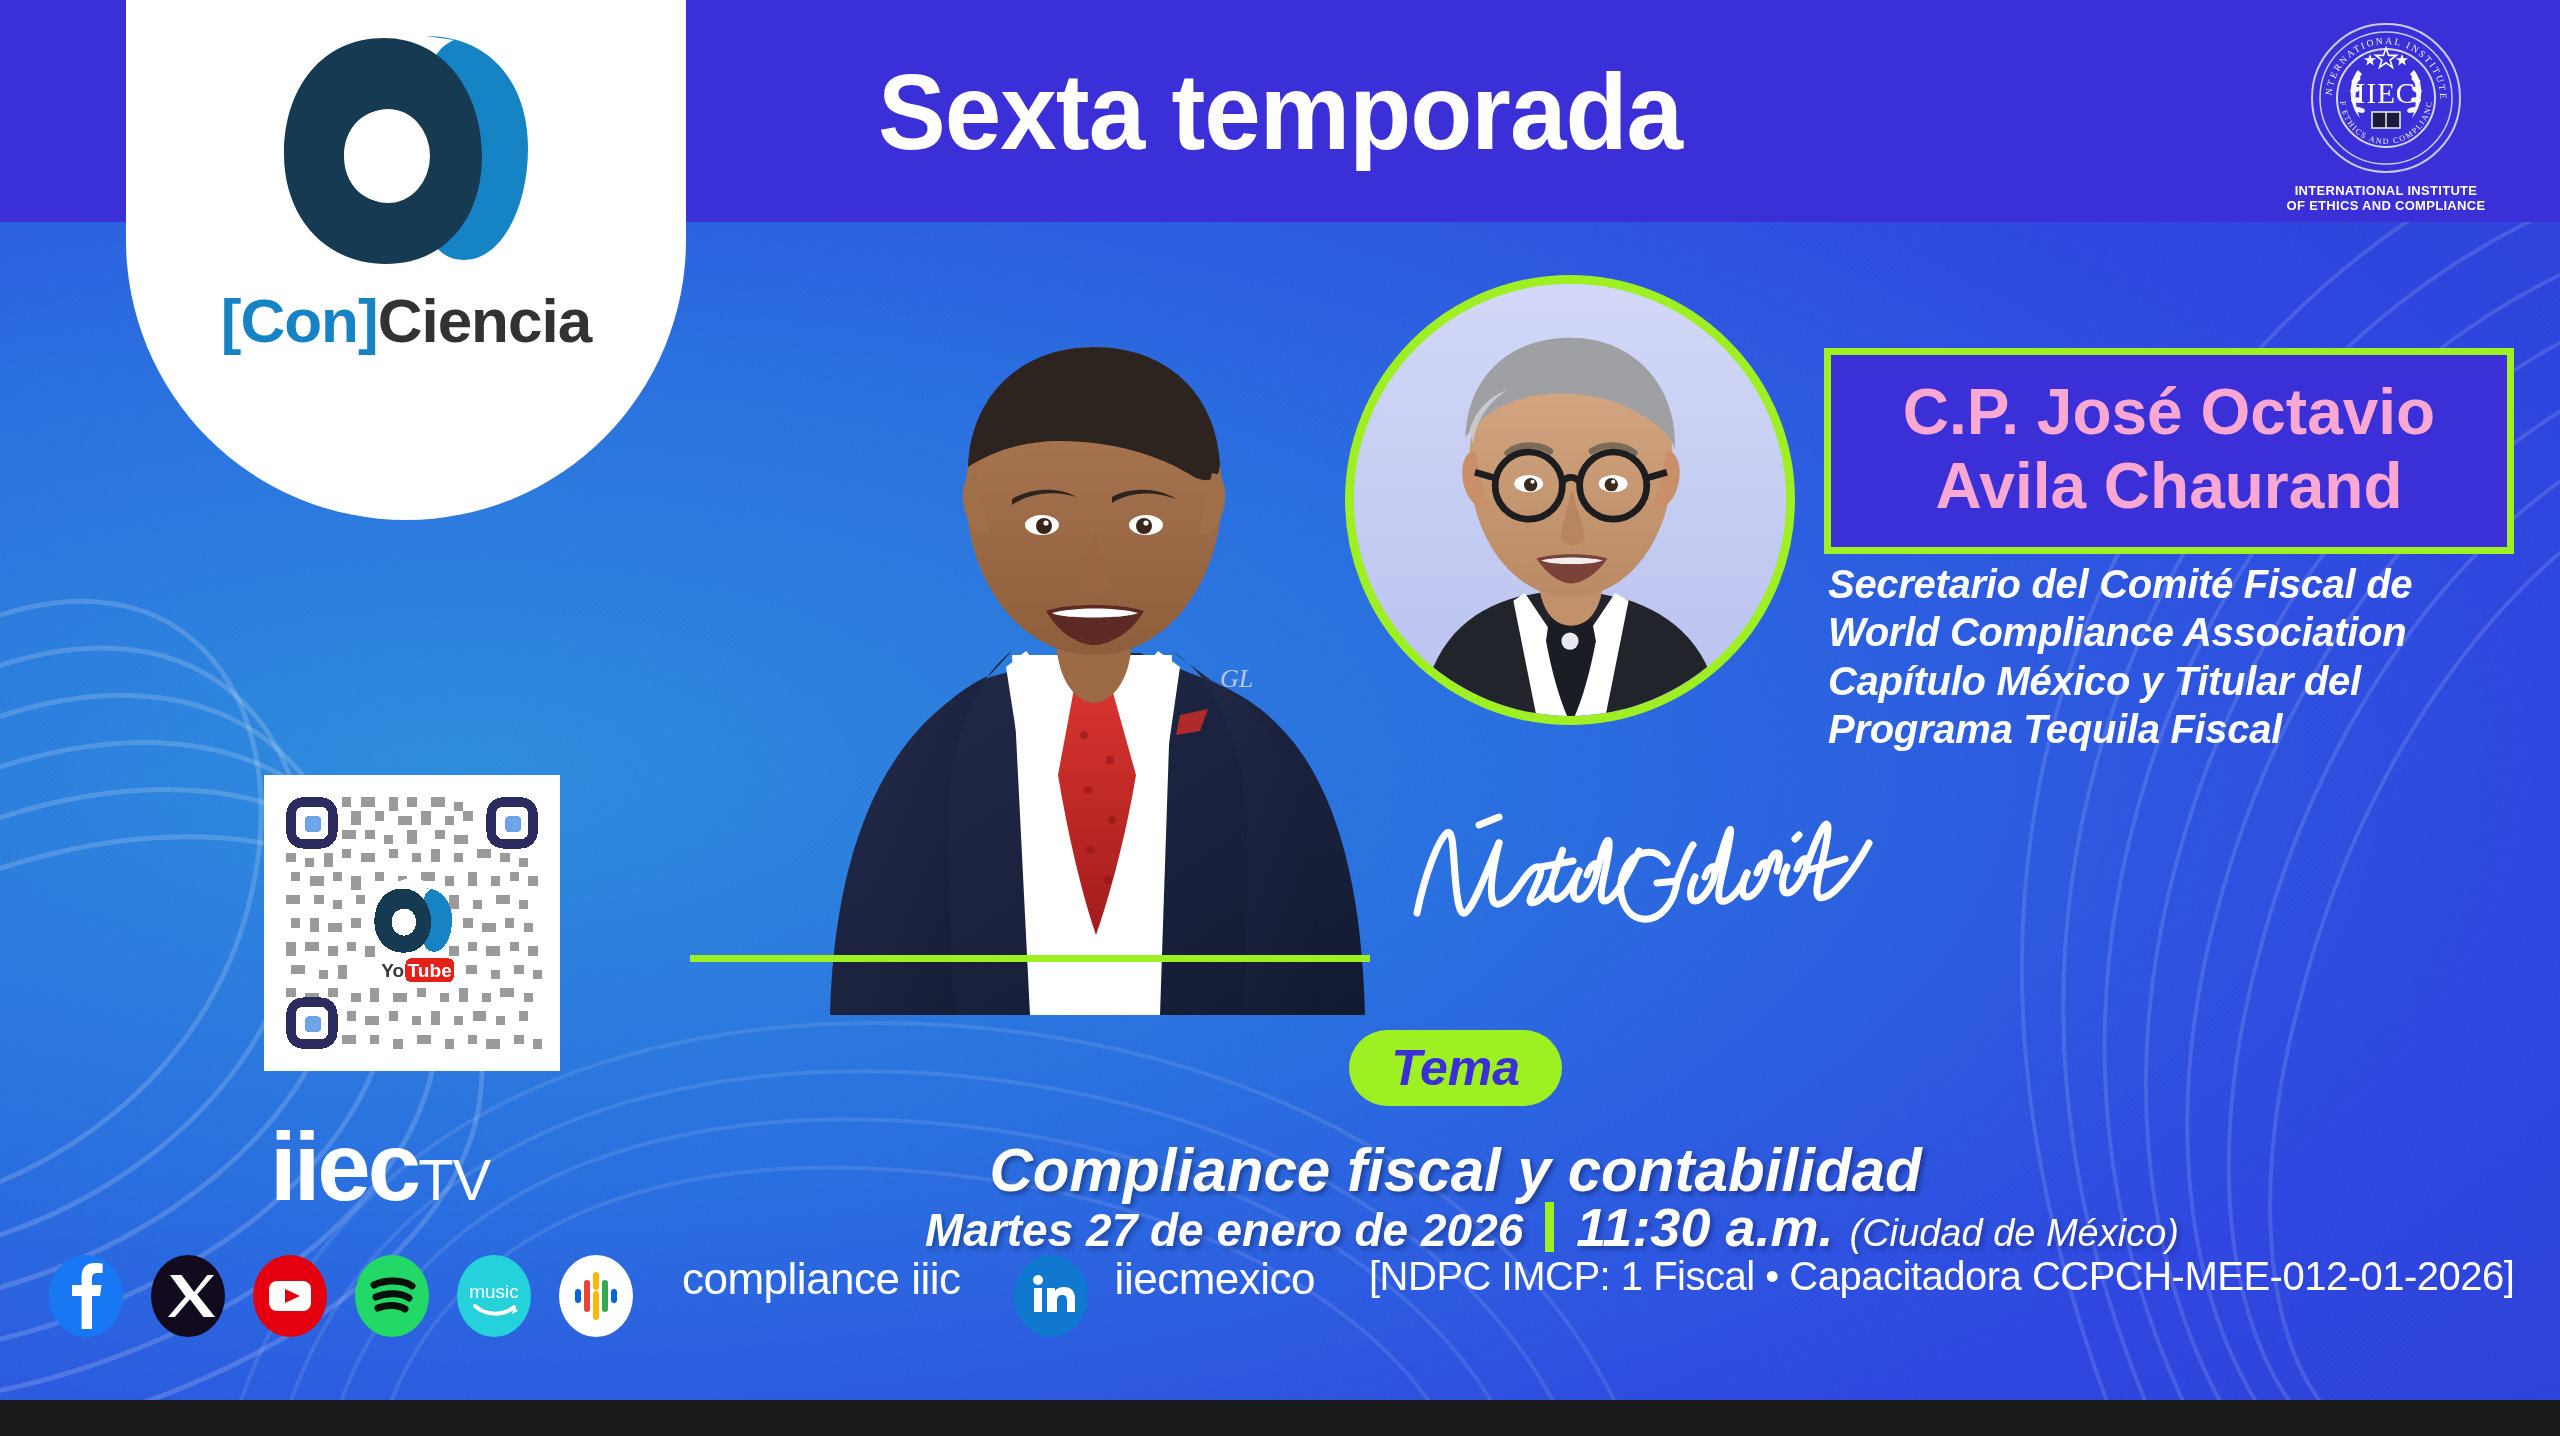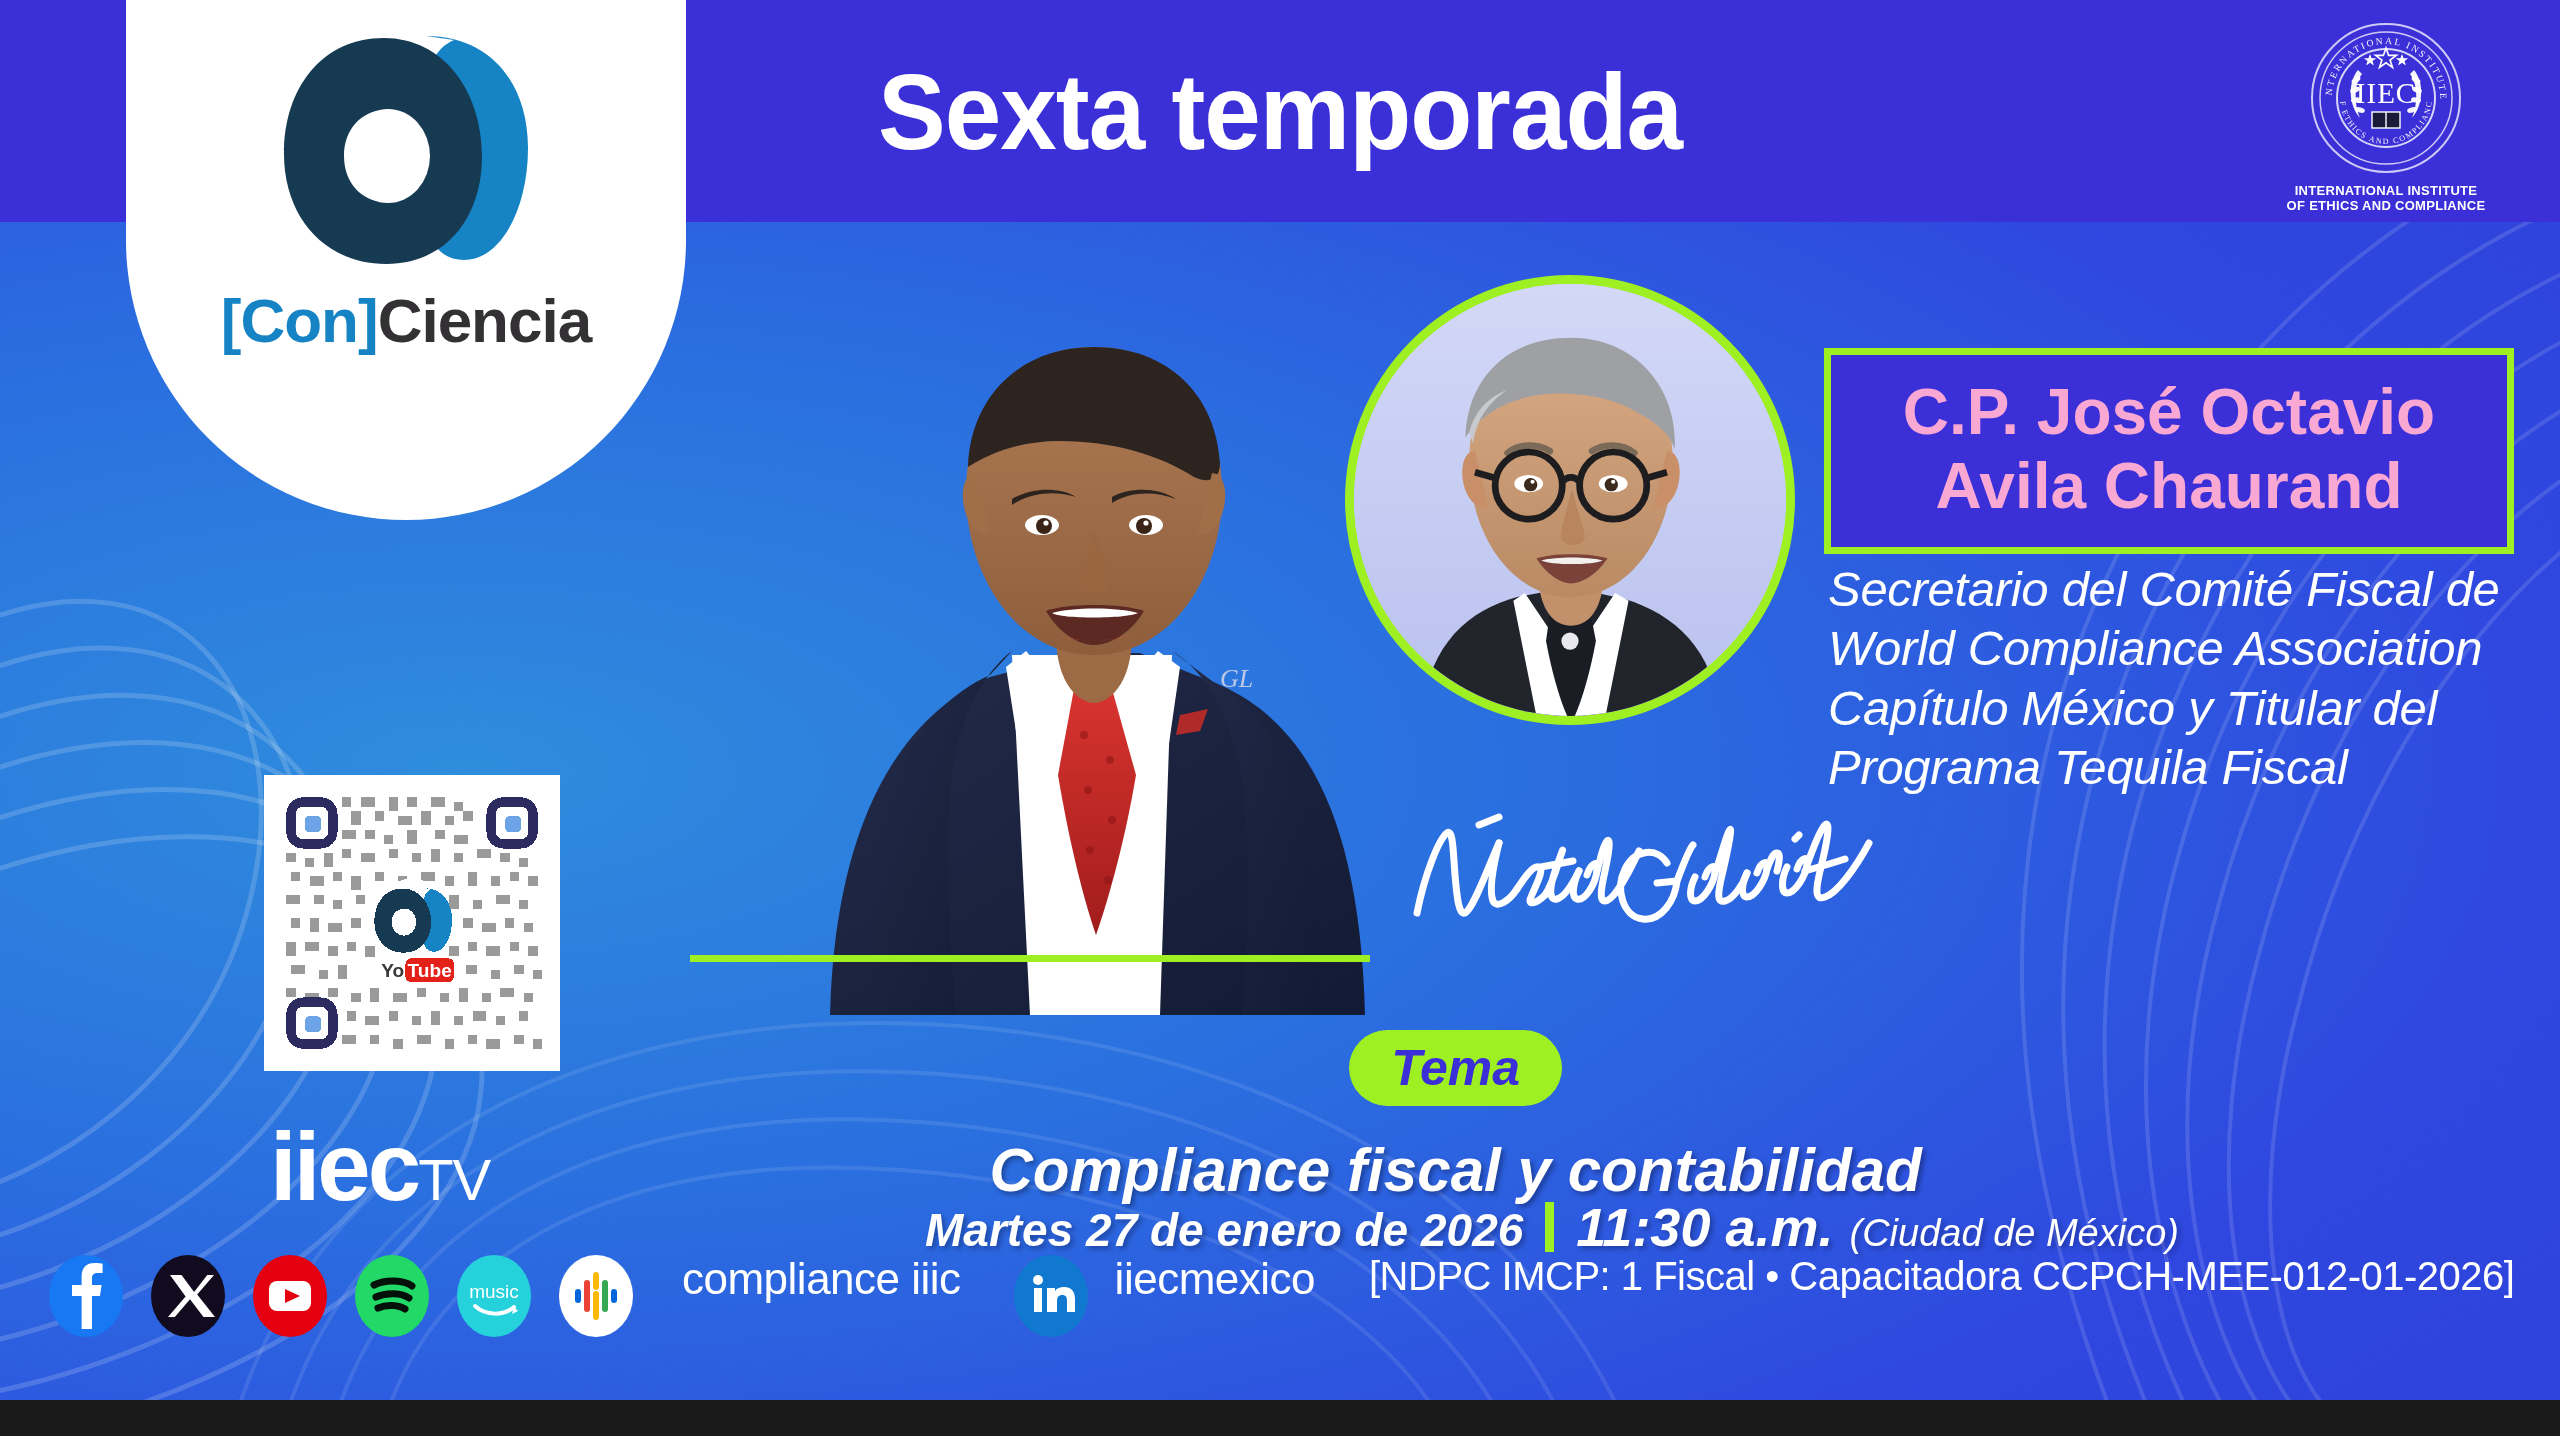--- a/index.html
+++ b/index.html
@@ -83,21 +83,21 @@
     position:absolute; left:1824px; top:348px; width:690px;
     border:7px solid #9ef022; background:#3b2fd8;
     padding:20px 10px 24px; text-align:center; z-index:8;
   }
   .namebox div{
     color:#f9a8d4; font-size:64px; font-weight:bold; line-height:1.16;
     white-space:nowrap;
   }
   .credentials{
     position:absolute; left:1828px; top:560px; width:700px; z-index:8;
-    color:#fff; font-size:49px; font-style:italic; font-weight:400;
+    color:#fff; font-size:40px; font-style:italic; font-weight:700;
     line-height:1.21; letter-spacing:-.3px;
   }
   
   .signature{
     position:absolute; left:1395px; top:805px; width:500px; height:140px; z-index:8;
   }
   .signature svg{width:100%;height:100%;}
   .greenline{
     position:absolute; left:690px; top:955px; width:680px; height:7px;
     background:#9ef022; z-index:8;

